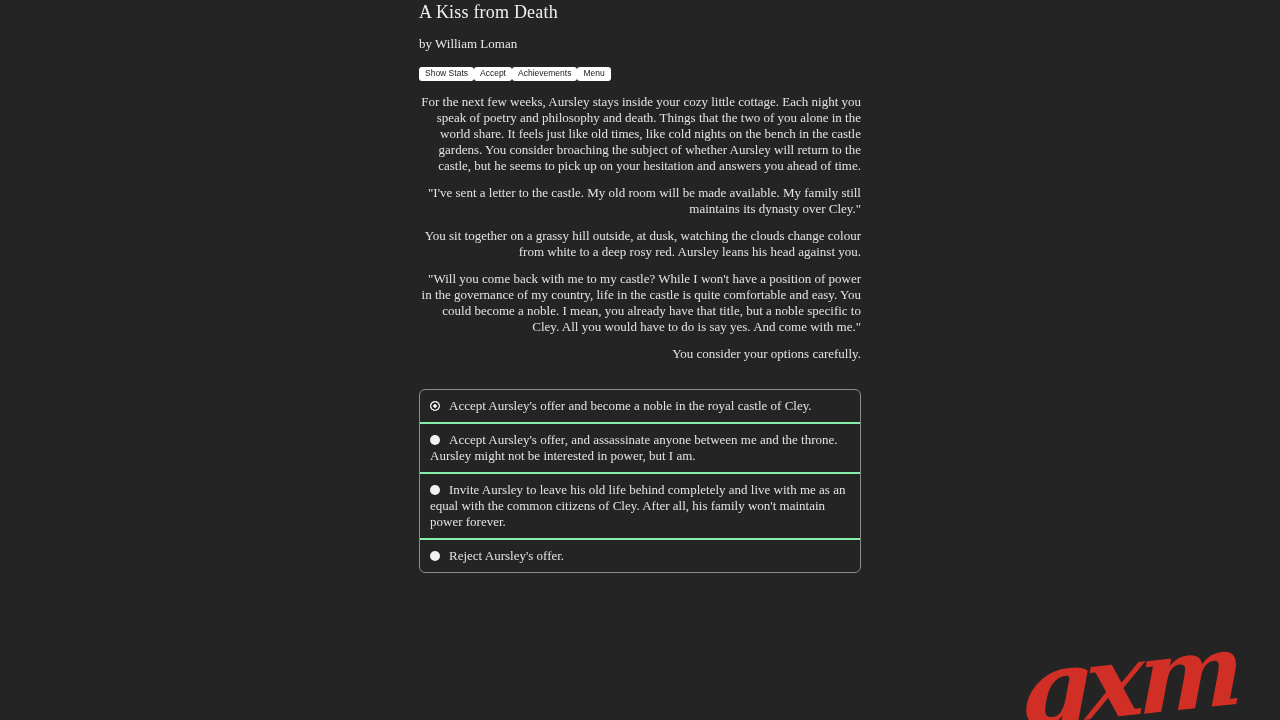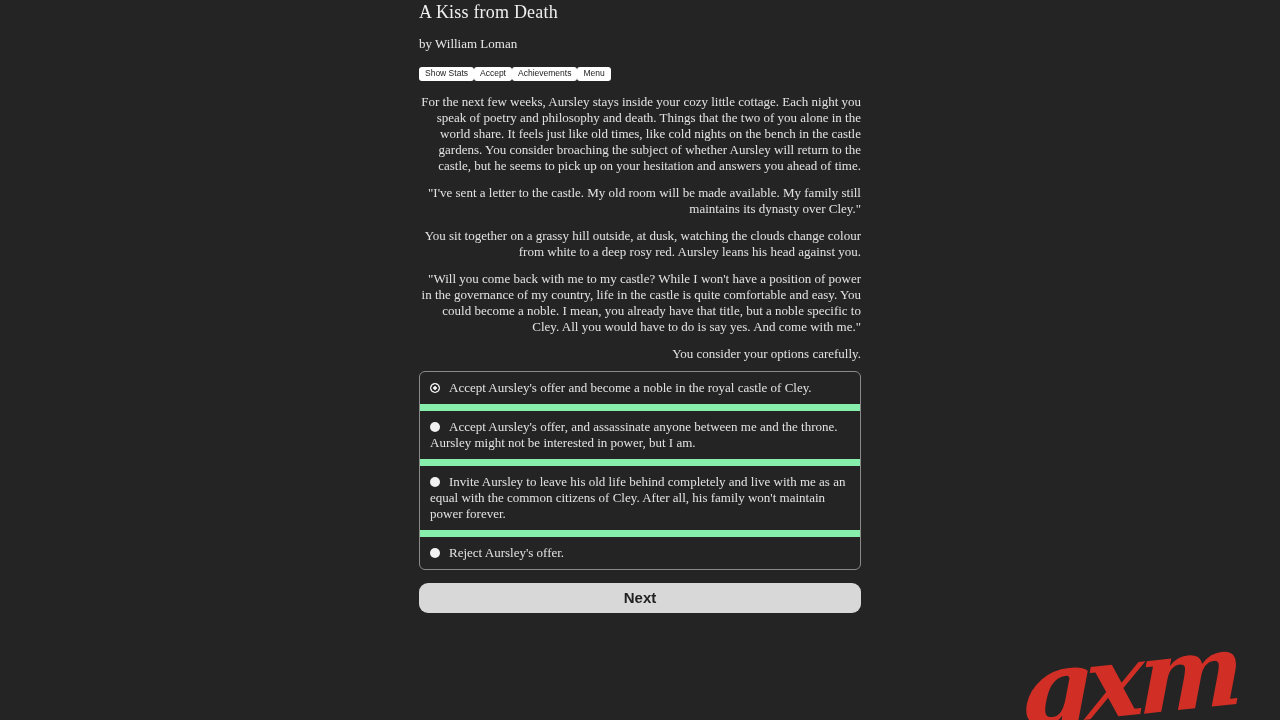--- a/index.html
+++ b/index.html
@@ -43,33 +43,33 @@
     padding: 2px 6px 3px 6px;
     cursor: pointer;
   }
   .story p {
     font-size: 13px;
     line-height: 16px;
     margin-bottom: 11px;
     color: #e2e2e2;
     text-align: right;
   }
-  .story p:last-of-type { margin-bottom: 9px; }
+  .story p:last-of-type { margin-bottom: 27px; }
   .choices {
     border: 1px solid #8a8a8a;
     border-radius: 6px;
     overflow: hidden;
     margin-bottom: 13px;
     background: #242424;
   }
   .option {
     padding: 8px 10px;
     font-size: 13px;
     line-height: 16px;
-    border-bottom: 7px solid #86efac;
+    border-bottom: 2px solid #86efac;
     cursor: pointer;
     color: #e2e2e2;
   }
   .option:last-child { border-bottom: none; }
   .radio {
     display: inline-block;
     width: 10px; height: 10px;
     border-radius: 50%;
     background: #f2f2f2;
     margin-right: 9px;
@@ -138,17 +138,16 @@
       <span class="radio"></span><span>Accept Aursley's offer, and assassinate anyone between me and the throne. Aursley might not be interested in power, but I am.</span>
     </div>
     <div class="option">
       <span class="radio"></span><span>Invite Aursley to leave his old life behind completely and live with me as an equal with the common citizens of Cley. After all, his family won't maintain power forever.</span>
     </div>
     <div class="option">
       <span class="radio"></span><span>Reject Aursley's offer.</span>
     </div>
   </div>
 
-  <button class="next-btn">Next</button>
 
 </div>
 
 <div class="logo">gxm</div>
 
 </body></html>

